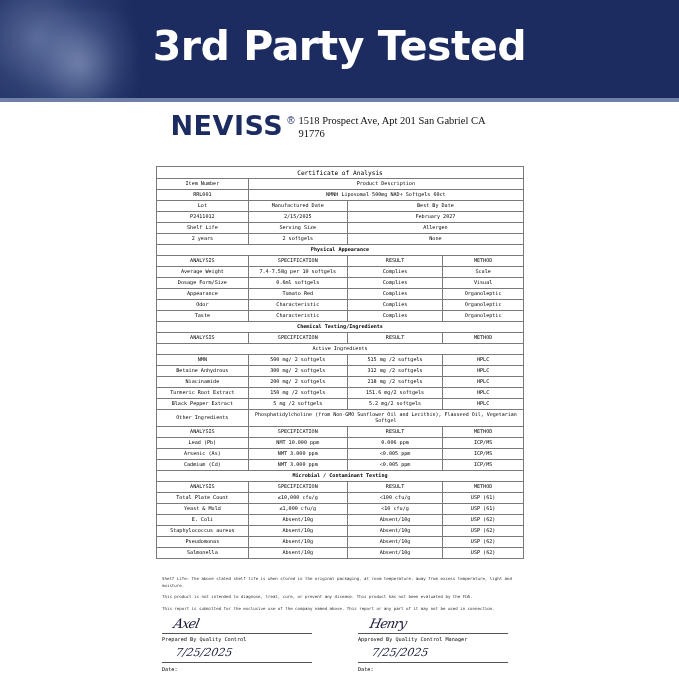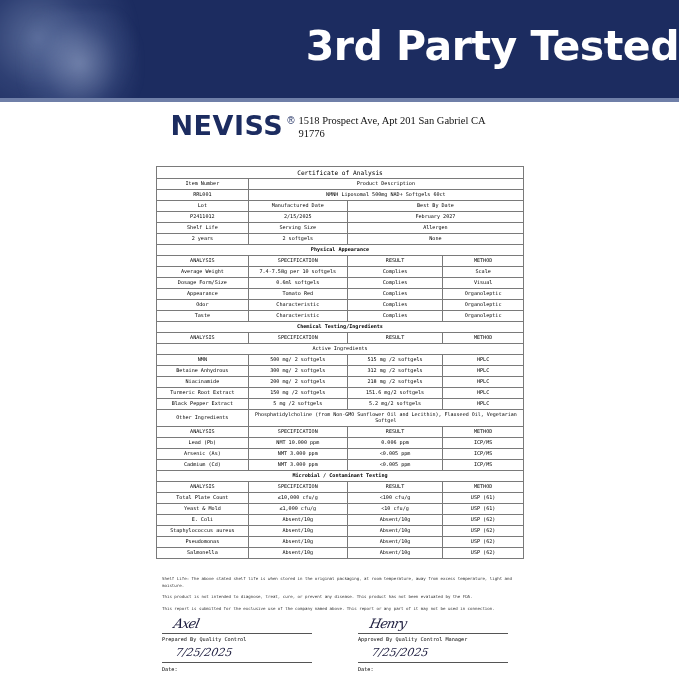--- a/index.html
+++ b/index.html
@@ -34,21 +34,21 @@
   .banner-smoke2 {
     position: absolute;
     left: 20px; top: 10px;
     width: 120px; height: 120px;
     background: radial-gradient(ellipse at 50% 45%, rgba(190,205,235,0.45) 0%, rgba(110,130,180,0.18) 45%, rgba(28,44,96,0.0) 75%);
     filter: blur(3px);
   }
   .banner-title {
     position: absolute;
     left: 0; right: 0; top: 22px;
-    text-align: right;
+    text-align: center;
     color: #ffffff;
     font-family: "DejaVu Sans", sans-serif;
     font-weight: bold;
     font-size: 41px;
     letter-spacing: -0.5px;
   }
   .banner-rule {
     position: absolute;
     left: 0; bottom: 0;
     width: 100%;

